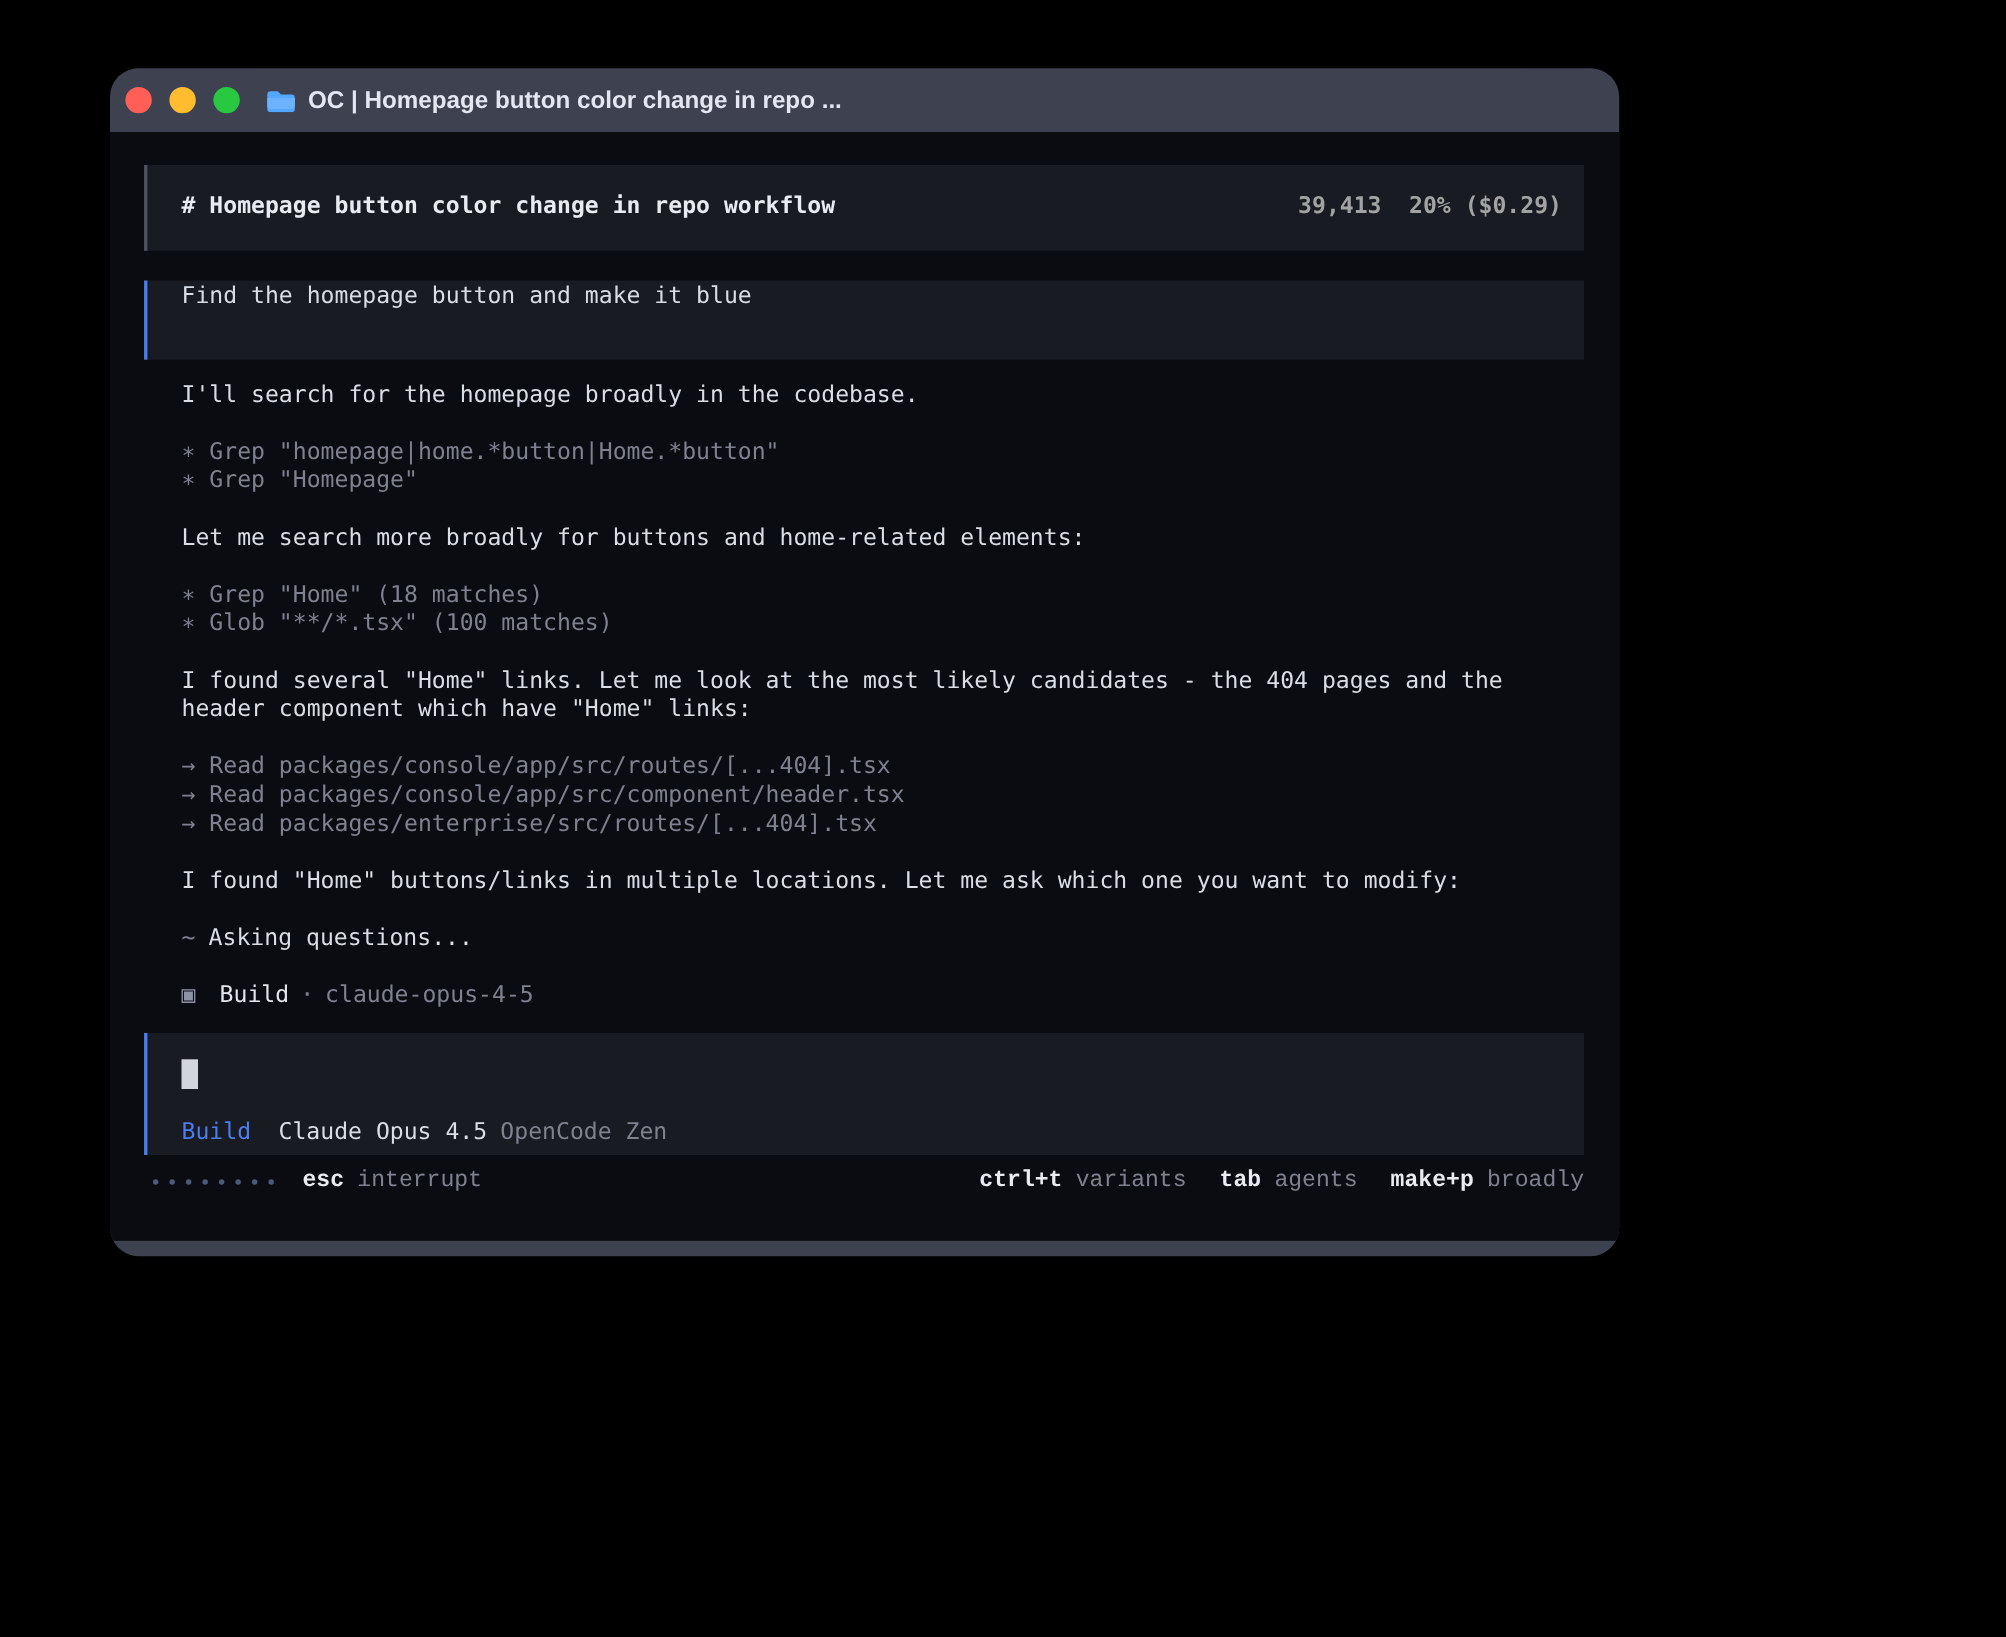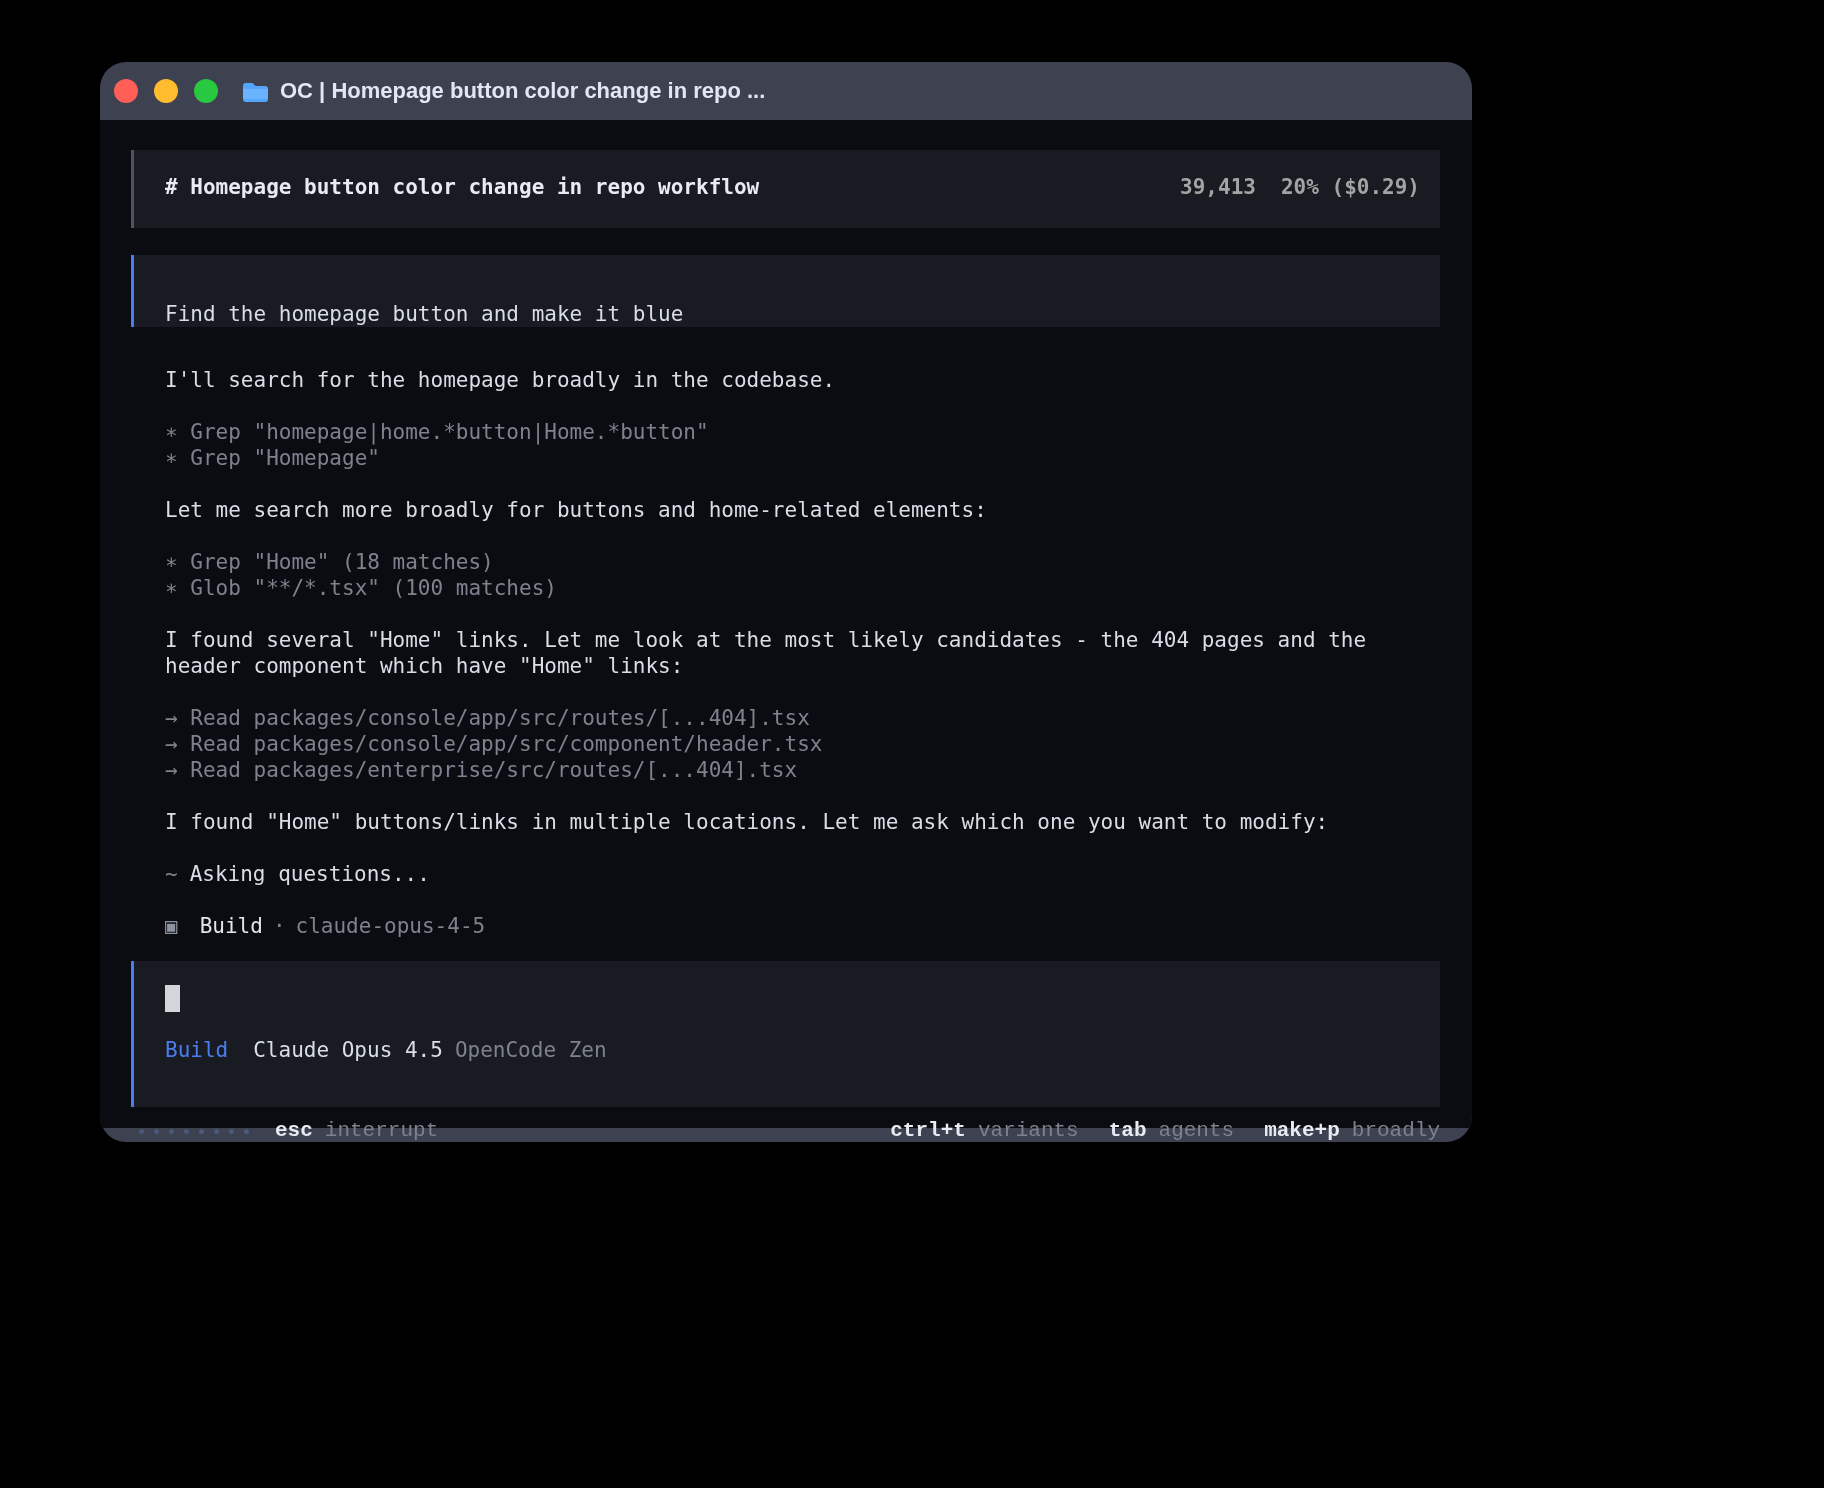--- a/index.html
+++ b/index.html
@@ -63,38 +63,38 @@
     margin-bottom: 27px;
   }
   .sh-title { font-weight: 700; color: #e8ebf2; white-space: nowrap; }
   .sh-stats { color: #a3a3a3; display: flex; gap: 25px; white-space: nowrap; font-weight: bold; }
   .user-msg {
     box-sizing: border-box;
     height: 72px;
     background: #191b22;
     border-left: 3px solid #4b7df0;
     display: flex;
-    align-items: flex-end;
+    align-items: flex-start;
     padding: 0 20px 0 31px;
-    margin-bottom: 40px;
+    margin-bottom: 18px;
   }
   .convo { margin-left: 34px; }
   .line { min-height: 26px; }
   .mt { margin-top: 26px; }
   .tool { color: #7e828e; white-space: pre; }
   .gray { color: #7e828e; }
   .sym { color: #7e828e; margin-right: 12px; }
   .agent-icon { color: #8d93a2; margin-right: 22px; }
   .agent-name { color: #e2e5ed; }
   .sep { margin: 0 10px; }
   
   .input-block {
     box-sizing: border-box;
     margin-top: 22px;
-    height: 146px;
+    height: 111px;
     background: #191b22;
     border-left: 3px solid #4b7df0;
     padding: 24px 20px 0 31px;
   }
   .cursor-row { height: 27px; line-height: 27px; }
   .cursor { display: inline-block; width: 15px; height: 27px; background: #d3d5db; vertical-align: top; }
   .model-row { margin-top: 25px; white-space: nowrap; }
   .mode { color: #4b7df0; margin-right: 25px; }
   .model { color: #d9dde6; margin-right: 12px; }
   

